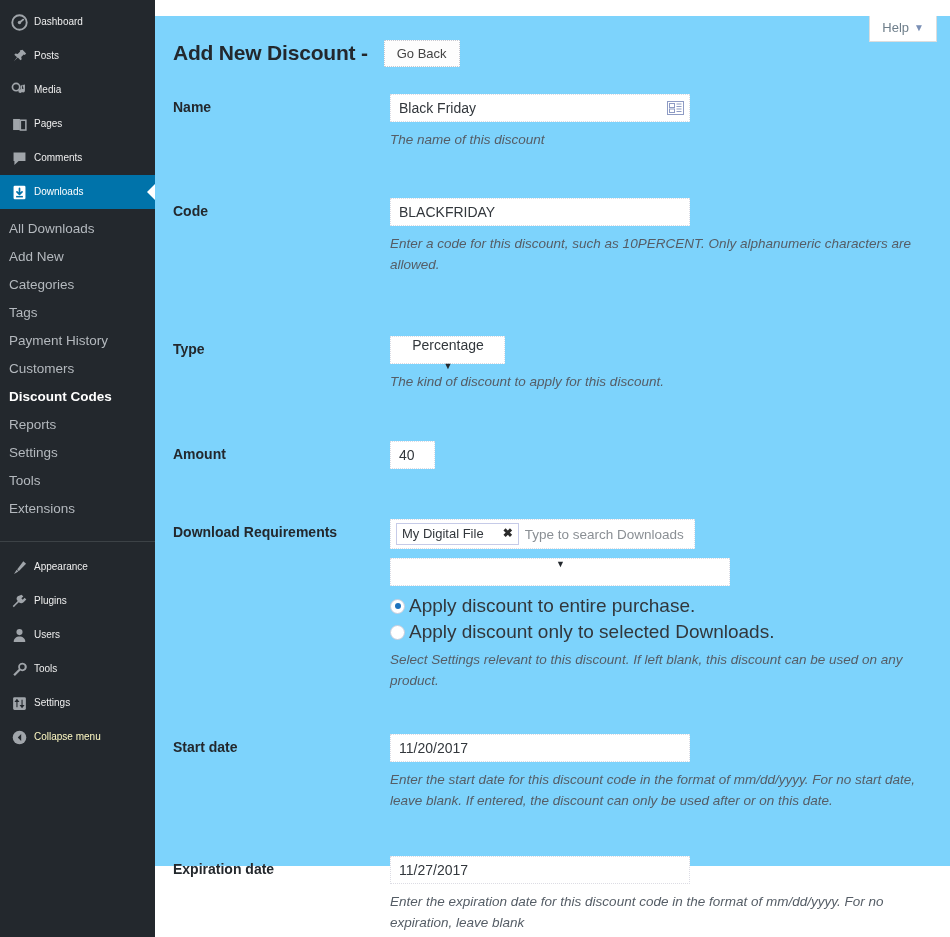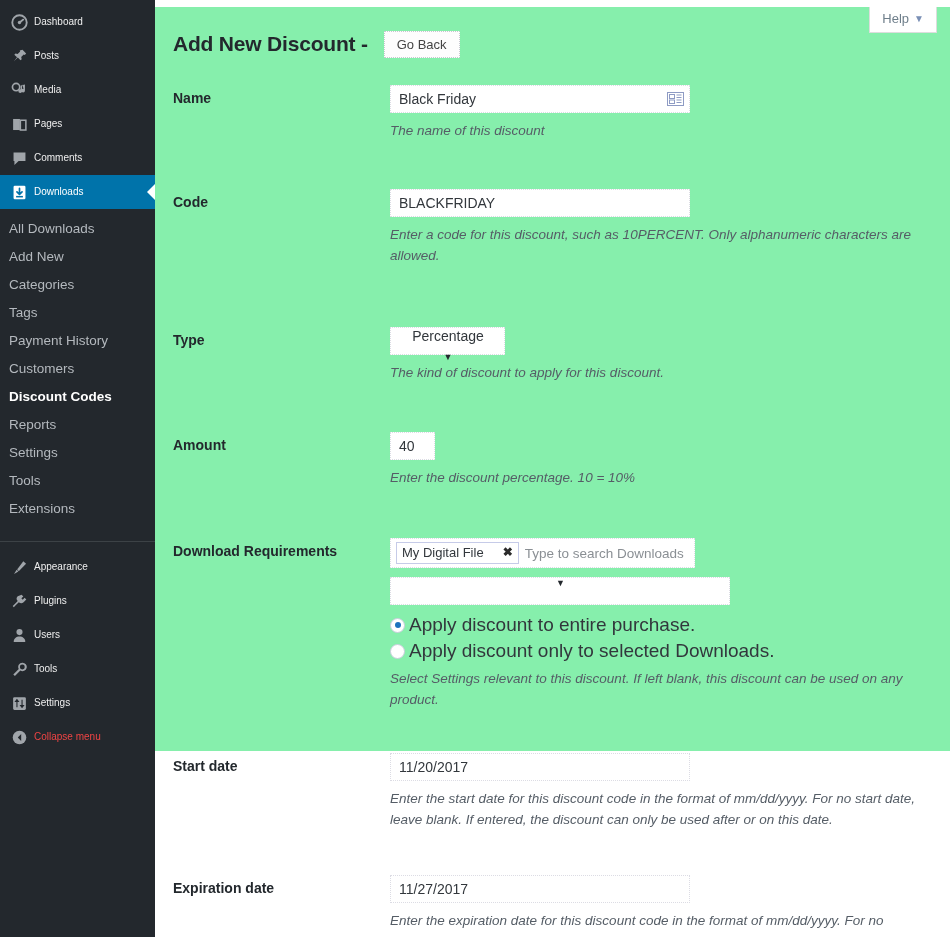--- a/index.html
+++ b/index.html
@@ -55,23 +55,23 @@
     padding: 5px 0 5px 9px;
     font-size: 13.5px;
     color: #b4b9be;
     line-height: 18px;
   }
   .submenu-item.current { color: #ffffff; font-weight: bold; }
   .menu-sep { height: 1px; background: #3c4246; margin: 8px 0 8px 0; }
 
   
   #main {
-    position: absolute; left: 155px; top: 7px;
-    width: 795px; height: 744px;
-    background: #86efac;
+    position: absolute; left: 155px; top: 16px;
+    width: 795px; height: 850px;
+    background: #7dd3fc;
     color: #32373c;
   }
 
   
   #help-tab {
     position: absolute; right: 13px; top: 0;
     border: 1px solid #dddddd;
     border-top: none;
     background: #ffffff;
     padding: 5px 12px 6px 12px;
@@ -343,21 +343,21 @@
       <div class="menu-item">
         <span class="mi-icon">
           <svg width="17" height="17" viewBox="0 0 20 20">
               <rect x="2.5" y="2.5" width="15" height="15" rx="1.5" fill="#a0a5aa"></rect>
               <path d="M7 5.5v9M7 5.5l-1.6 2h3.2zM13 14.5v-9M13 14.5l-1.6-2h3.2z" stroke="#23282d" stroke-width="1.3" fill="#23282d"></path>
             </svg>
         </span>
         <span class="mi-label">Settings</span>
       </div>
 
-      <div class="menu-item" style="color:#ef4444;">
+      <div class="menu-item" style="color:#fef9c3;">
         <span class="mi-icon">
           <svg width="17" height="17" viewBox="0 0 20 20">
               <circle cx="10" cy="10" r="8" fill="#a0a5aa"></circle>
               <path d="M12 6l-4 4 4 4z" fill="#23282d"></path>
             </svg>
         </span>
         <span class="mi-label">Collapse menu</span>
       </div>
 
     </div>
@@ -411,21 +411,20 @@
             <span class="caret">▼</span>
           </div>
           <div class="desc">The kind of discount to apply for this discount.</div>
         </div>
       </div>
 
       <div class="frow" style="margin-top:27px;">
         <div class="fth">Amount</div>
         <div class="ftd">
           <input class="txt w-small" type="text" value="40" style="">
-          <div class="desc">Enter the discount percentage. 10 = 10%</div>
         </div>
       </div>
 
       <div class="frow" style="margin-top:28px;">
         <div class="fth">Download Requirements</div>
         <div class="ftd">
           <div class="chip-box">
             <span class="chip">
               <span>My Digital File</span>
               <span class="x">✖</span>

